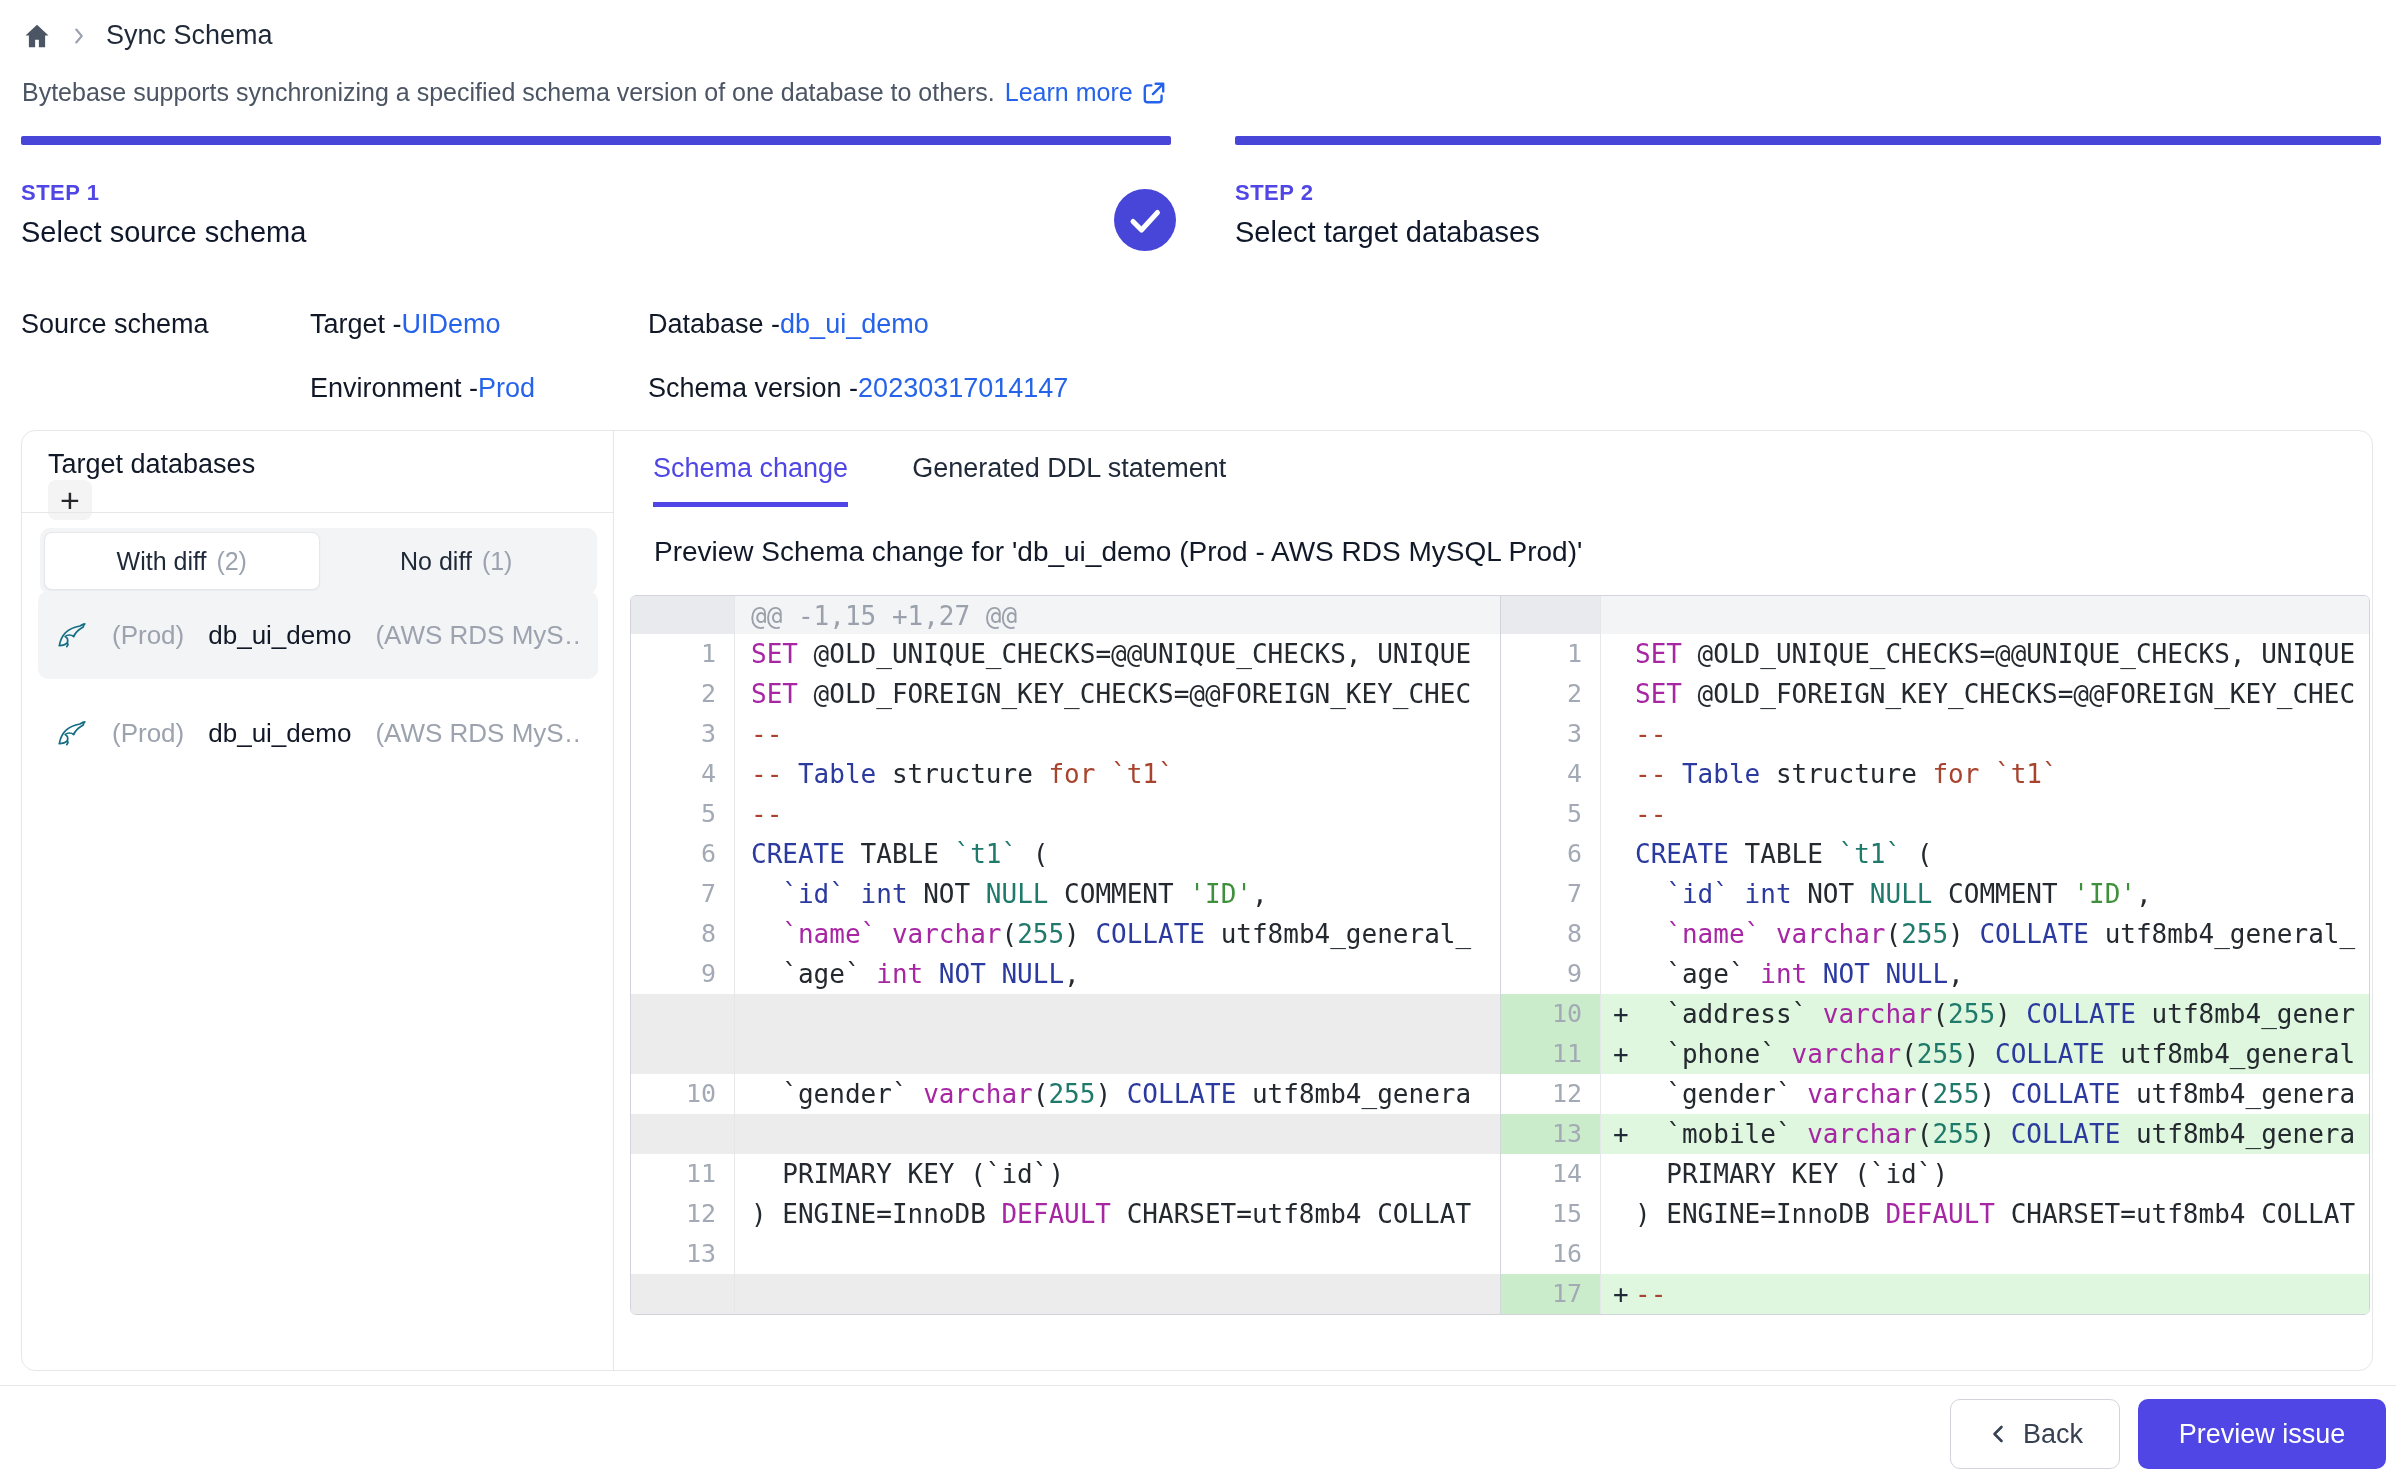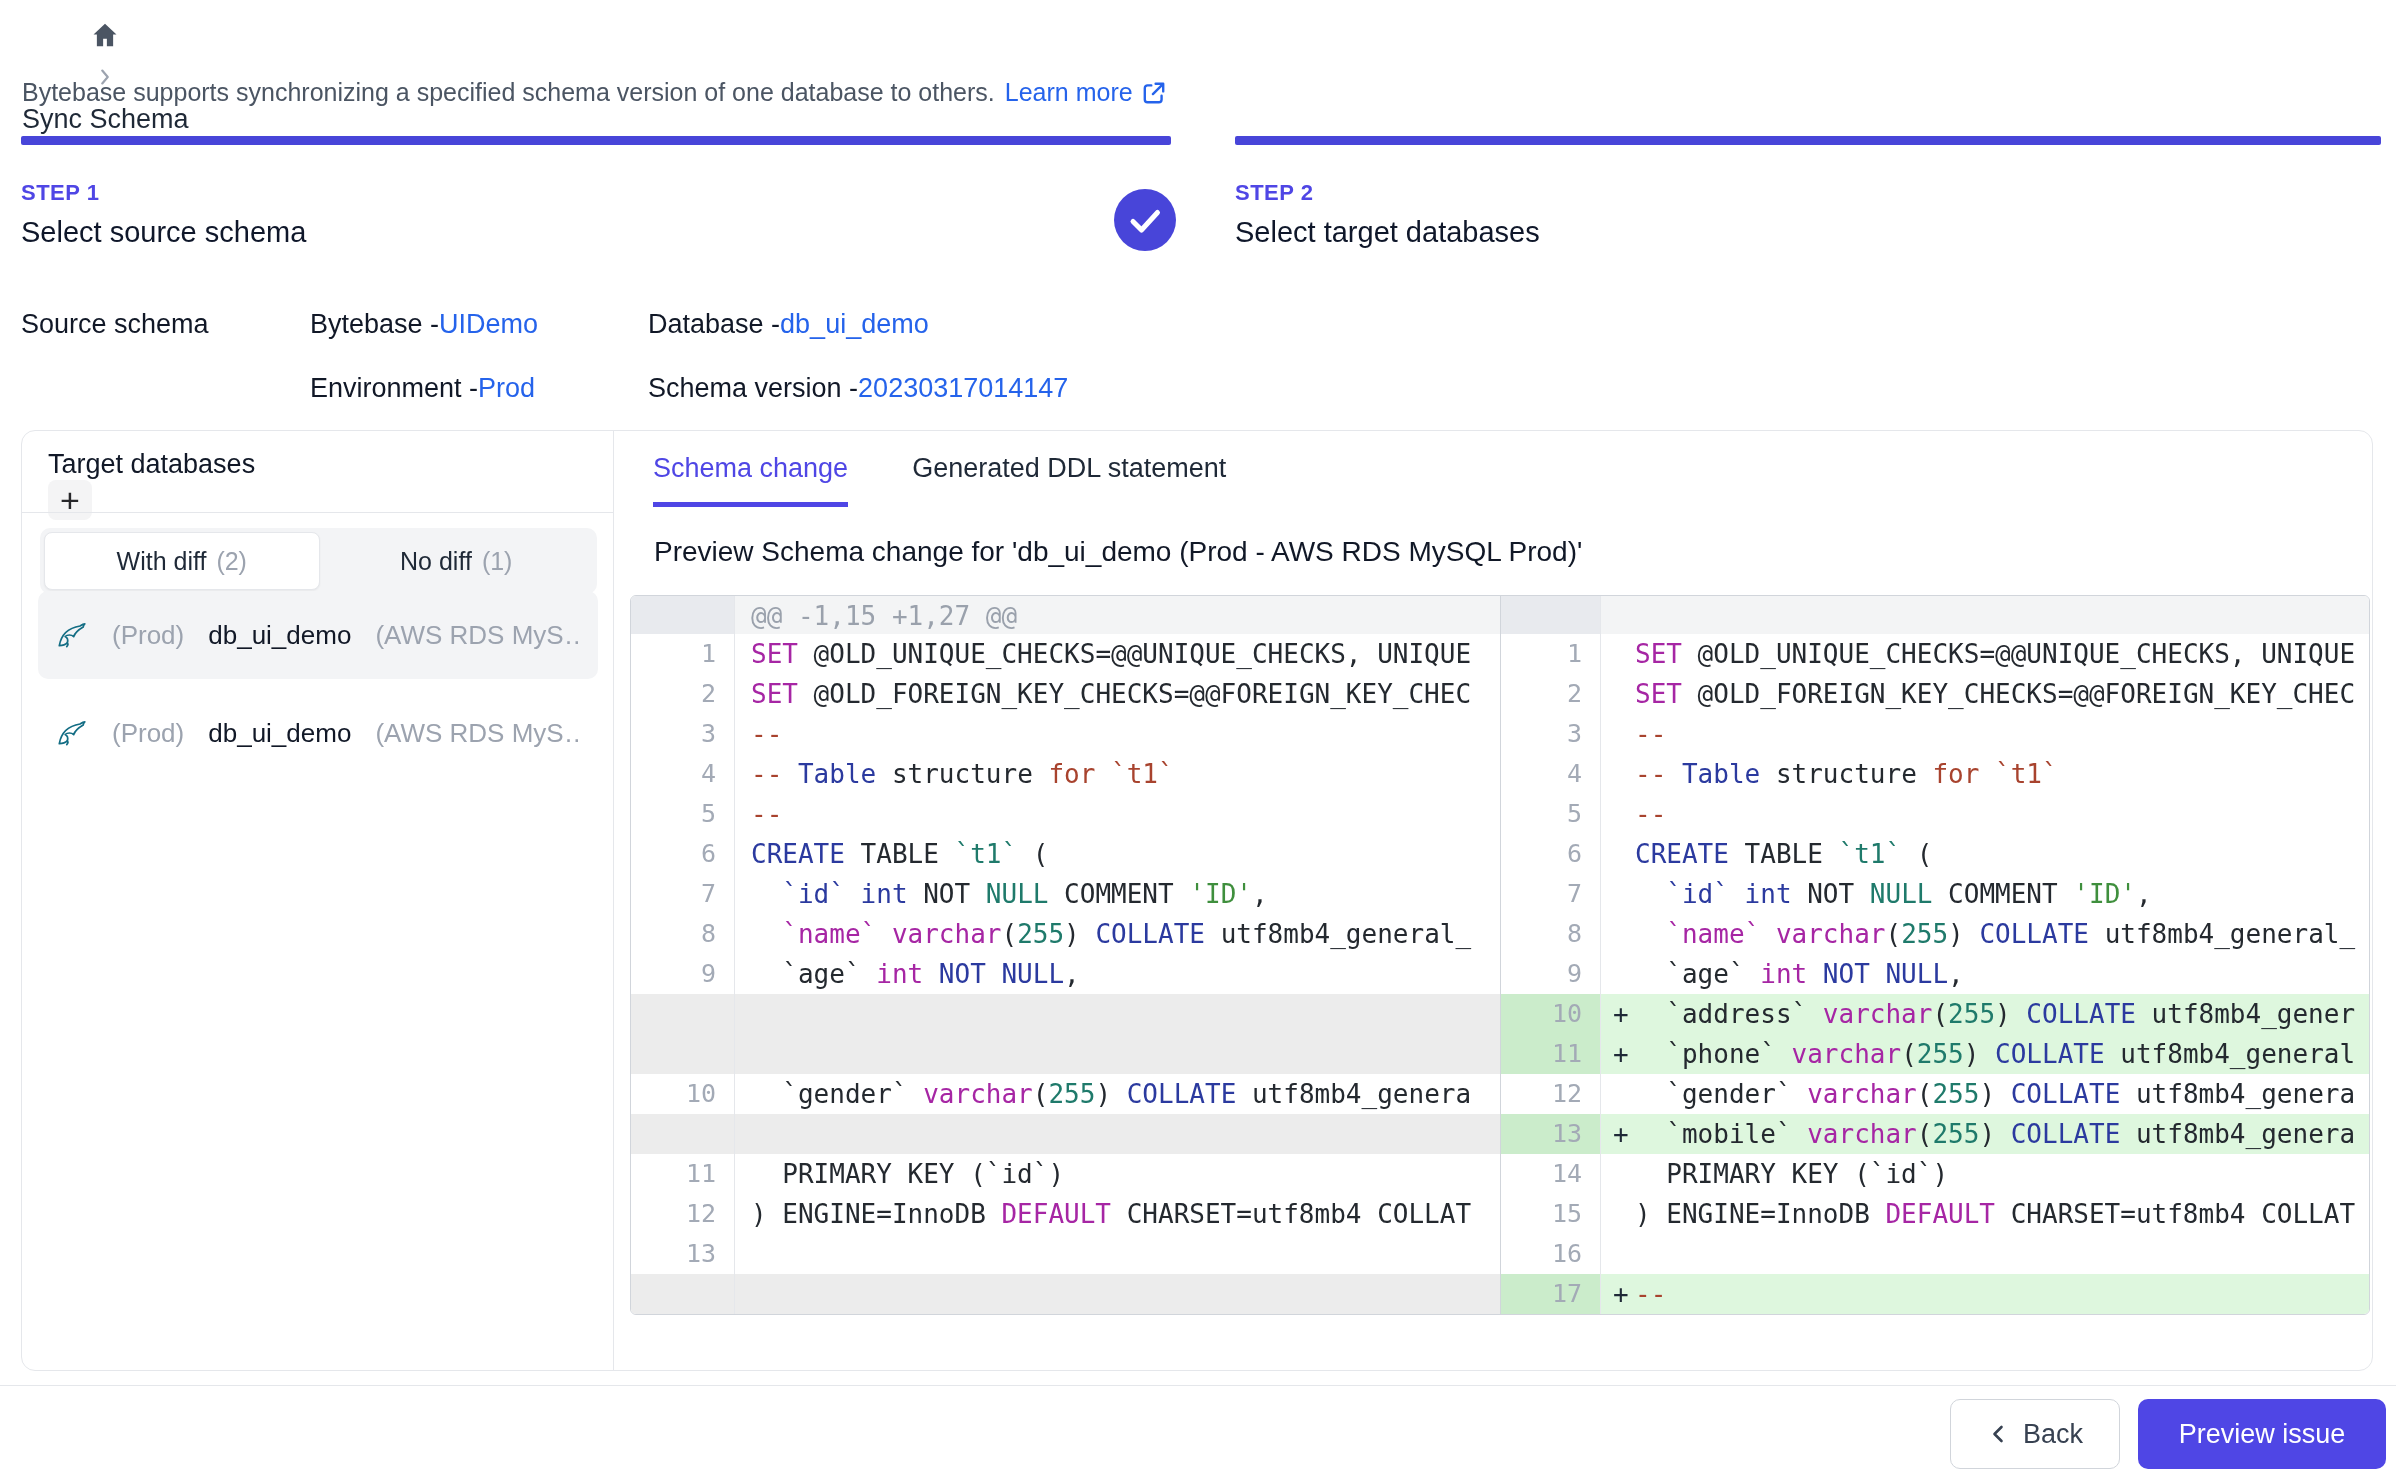--- a/index.html
+++ b/index.html
@@ -1,21 +1,21 @@
 <!DOCTYPE html>
 <html><head>
 <meta charset="utf-8">
 <style>
   * { margin:0; padding:0; box-sizing:border-box; }
   html,body { background:#ffffff; }
   body { width:2396px; height:1480px; font-family:"Liberation Sans", sans-serif; color:#111827; overflow:hidden; }
   .page { position:relative; width:2396px; height:1480px; }
 
   
-  .breadcrumb { position:absolute; left:22px; top:20px; display:flex; align-items:center; gap:16px;flex-direction:column; }
+  .breadcrumb { position:absolute; left:22px; top:20px; display:flex; align-items:center; gap:16px; }
   .breadcrumb .title { font-size:27px; font-weight:500; color:#1f2937; }
   .desc { position:absolute; left:22px; top:78px; font-size:25px; color:#4b5563; display:flex; align-items:center; gap:10px; }
   .desc a { color:#2563eb; text-decoration:none; display:inline-flex; align-items:center; gap:8px; cursor:pointer; }
 
   .bar { position:absolute; top:136px; height:9px; background:#4845d9; border-radius:2px; }
   .bar.b1 { left:21px; width:1150px; }
   .bar.b2 { left:1235px; width:1146px; }
 
   .step { position:absolute; top:180px; }
   .step.s1 { left:21px; } .step.s2 { left:1235px; }
@@ -127,21 +127,21 @@
       </svg>
   </span>
   <div class="step s2">
     <div class="lab">STEP 2</div>
     <div class="tit">Select target databases</div>
   </div>
 
   <div class="src">
     <div class="cell label">Source schema</div>
     <div class="cell">
-        <span>Bytebase - </span>
+        <span>Target - </span>
         <a>UIDemo</a>
       </div>
     <div class="cell">
         <span>Database - </span>
         <a>db_ui_demo</a>
       </div>
     <div class="cell"></div>
     <div class="cell">
         <span>Environment - </span>
         <a>Prod</a>

